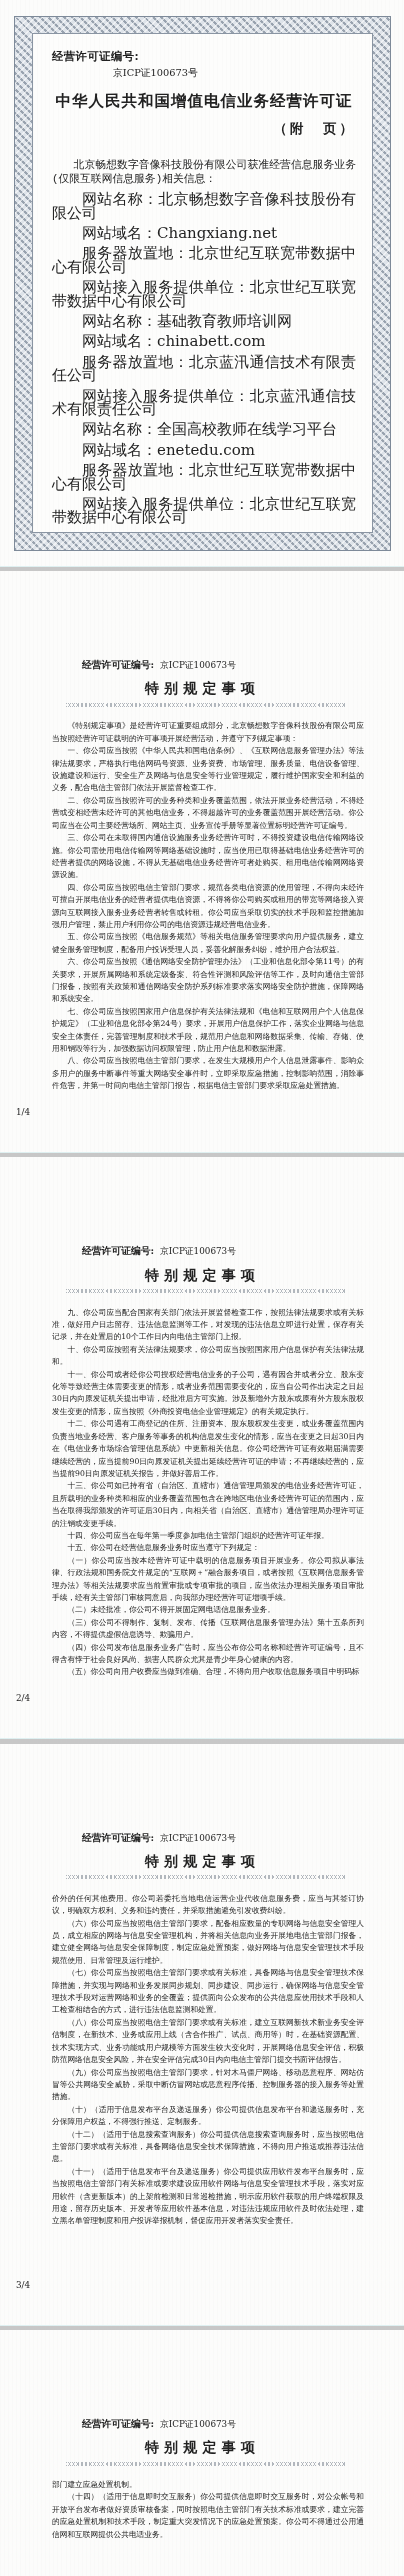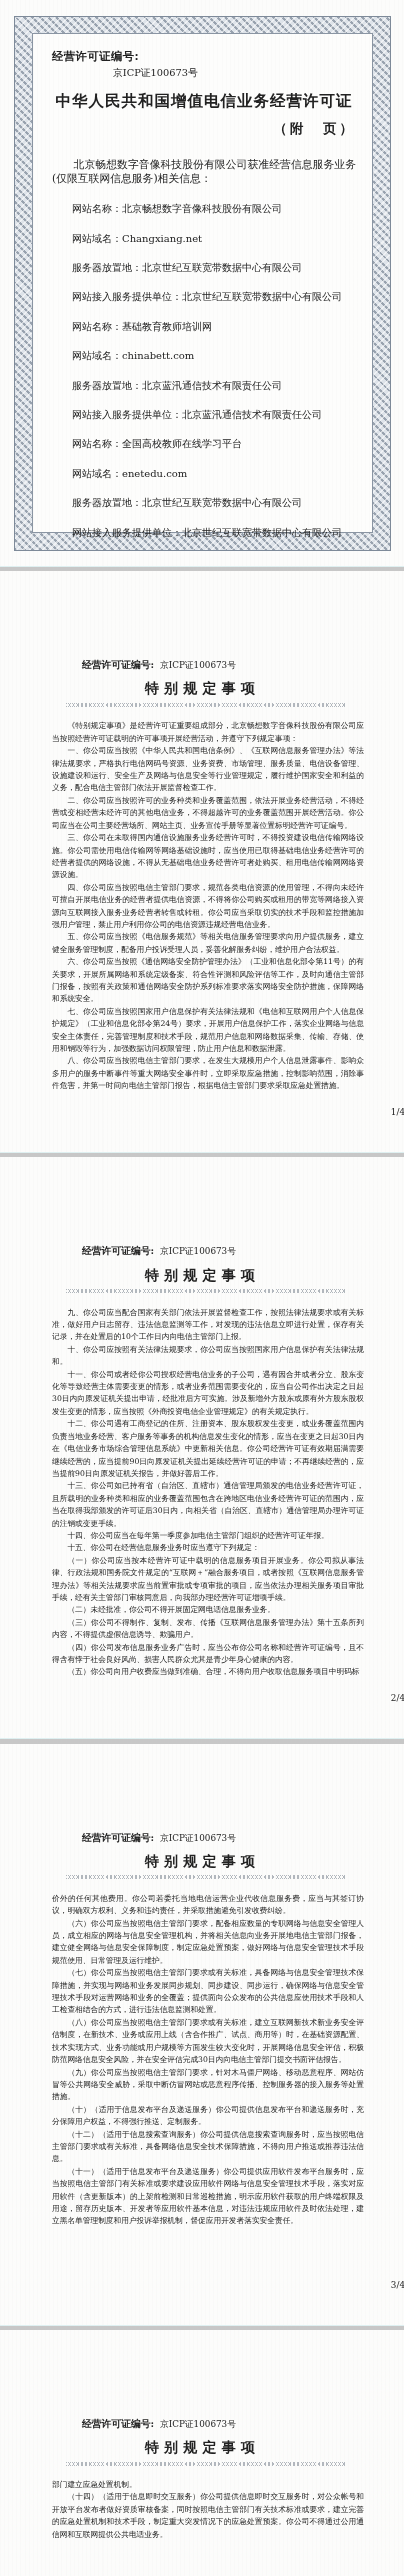--- a/index.html
+++ b/index.html
@@ -18,38 +18,38 @@
       repeating-linear-gradient(135deg,rgba(255,255,255,.55) 0 1.5px,transparent 1.5px 4.6px),
       repeating-linear-gradient(45deg,rgba(110,123,140,.5) 0 2.1px,rgba(225,230,236,.9) 2.1px 5.7px);}
   .cert-inner{position:absolute;left:32px;right:32px;top:33px;bottom:33px;
     background:#fdfdfc;border:0.5px solid #8a95a3;
     background-image:repeating-linear-gradient(90deg,rgba(0,0,0,.012) 0 1px,transparent 1px 4.1px);}
   .cert-content{position:absolute;left:52px;right:49px;top:49px;}
   .cert-license .lbl{font-size:11.3px;font-weight:700;letter-spacing:0.5px;}
   .cert-license .val{font-size:9.8px;margin:3.1px 0 0 61px;}
   .cert-title{font-size:15.5px;font-weight:700;text-align:center;letter-spacing:1px;margin:11.3px 0 0;}
   .cert-subtitle{font-size:13.4px;font-weight:700;text-align:right;letter-spacing:3.1px;margin:7.2px 0 0;}
-  .cert-intro{font-size:10.8px;line-height:14px;text-indent:2em;text-align:justify;margin:20.6px 0 5.2px;}
-  .cert-field{font-size:10px;line-height:13.4px;text-indent:2em;text-align:justify;margin:16px 0;}
+  .cert-intro{font-size:10.8px;line-height:14px;text-indent:2em;text-align:justify;margin:20.6px 0 5.2px;font-family:Liberation Mono, monospace;}
+  .cert-field{font-size:15px;line-height:13.4px;text-indent:2em;text-align:justify;margin:7px 0;}
 
   
   .prov{height:581px;}
   .prov.last{height:544px;}
   .prov-head{padding:68px 0 0 82px;margin-top:20px;}
   .prov-head .lbl{font-size:9.8px;font-weight:700;}
   .prov-head .val{font-size:8.8px;margin-left:3.1px;}
   .prov-title{font-size:14px;font-weight:700;text-align:center;letter-spacing:5.2px;margin:8.2px 0 0;}
   .wavy{height:4.1px;width:281px;margin:4.6px auto 0 66px;opacity:.75;
     background:
       repeating-linear-gradient(120deg,#9aa1a9 0 0.8px,transparent 0.8px 3.6px),
       repeating-linear-gradient(60deg,#9aa1a9 0 0.8px,transparent 0.8px 3.6px);}
   .prov-body{padding:13.4px 41px 0 52px;}
   .para{margin:0;font-size:7.7px;line-height:12.4px;text-indent:2em;text-align:justify;}
   .para.cont{text-indent:0;}
-  .page-num{position:absolute;bottom:35px;left:4px;right:0;text-align:right;font-size:8.8px;}
+  .page-num{position:absolute;bottom:35px;left:16px;right:0;text-align:left;font-size:8.8px;}
 </style>
 </head>
 <body>
 
 <div class="doc">
 
   <section class="page cert">
     <div class="cert-band"></div>
     <div class="cert-inner"></div>
     <div class="cert-content">

